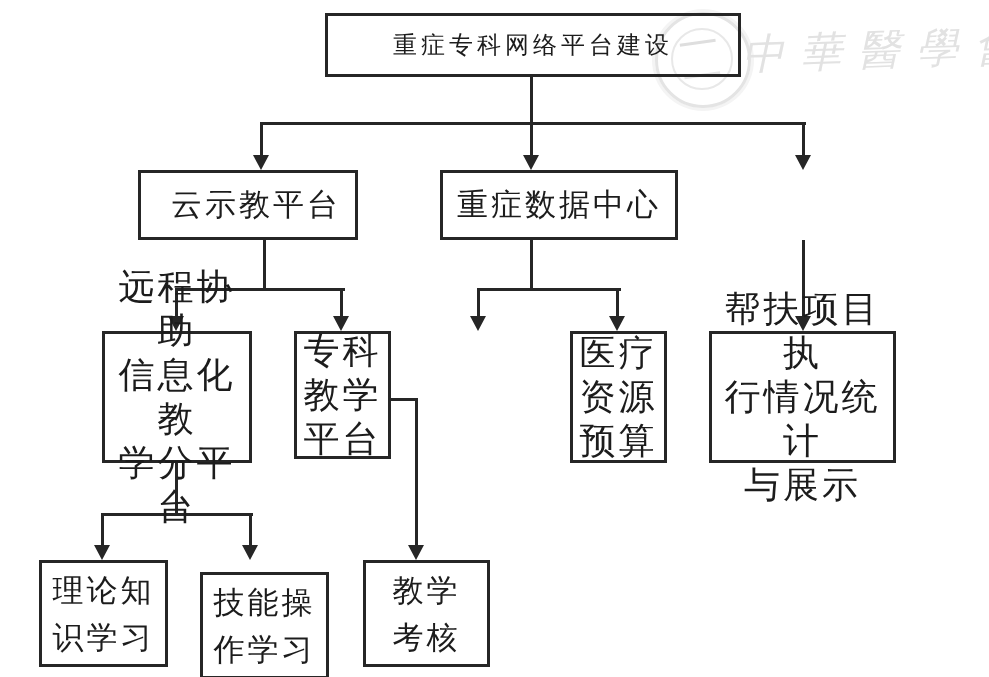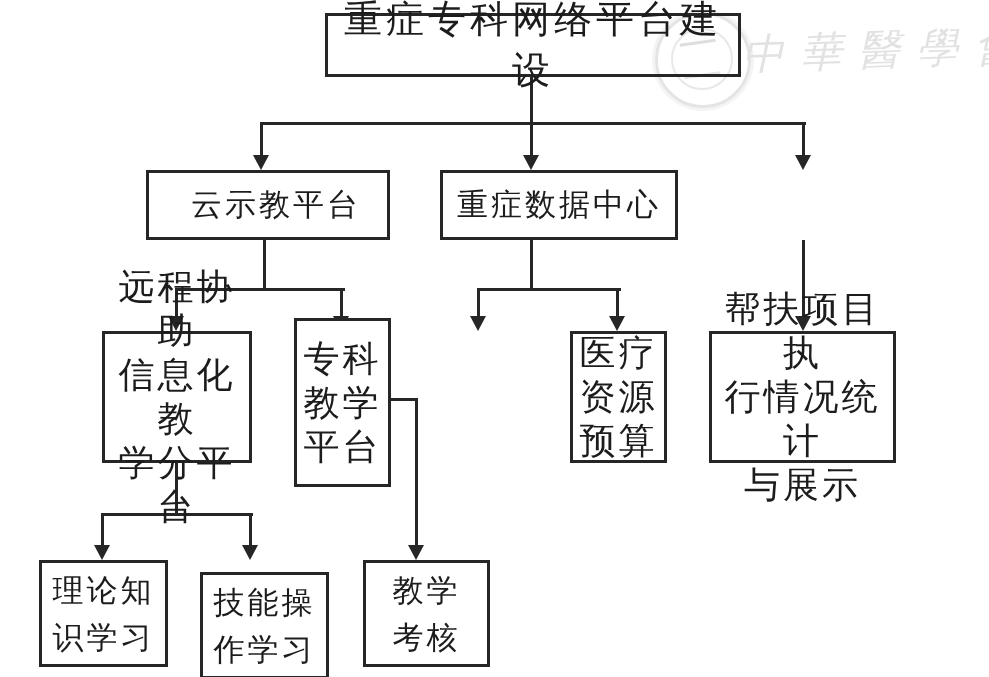--- a/index.html
+++ b/index.html
@@ -5,21 +5,21 @@
   html,body{margin:0;padding:0;background:#ffffff;}
   .canvas{
     position:relative;width:989px;height:677px;background:#ffffff;overflow:hidden;
     font-family:"DejaVu Serif","Liberation Serif",serif;color:#1c1c1c;
   }
   .node{
     position:absolute;box-sizing:border-box;border:3px solid #262626;background:#ffffff;
     display:flex;align-items:center;justify-content:center;text-align:center;
     white-space:pre-line;z-index:3;font-size:31px;letter-spacing:3px;
   }
-  .lvl1{font-size:38px;letter-spacing:4px;background:transparent;}
+  .lvl1{font-size:24px;letter-spacing:4px;background:transparent;}
   .lvl2{font-size:31px;}
   .lvl3{line-height:44px;font-size:36px;}
   .lvl4{line-height:47px;font-size:31px;}
   .ln{position:absolute;background:#262626;z-index:2;}
   .arrow{
     position:absolute;width:0;height:0;z-index:2;
     border-left:8px solid transparent;border-right:8px solid transparent;
     border-top:15px solid #262626;
   }
   .seal{
@@ -46,27 +46,27 @@
 <div class="canvas">
 
   <div class="seal">
     <div class="seal-inner"></div>
     <div class="seal-core"></div>
   </div>
   <div class="wm-text">中華醫學會</div>
 
   <div class="node lvl1" style="left:325px;top:13px;width:416px;height:64px;">重症专科网络平台建设</div>
 
-  <div class="node lvl2" style="left:146px;top:170px;width:244px;height:70px;padding-left:16px;">云示教平台</div>
+  <div class="node lvl2" style="left:138px;top:170px;width:220px;height:70px;padding-left:16px;">云示教平台</div>
   <div class="node lvl2" style="left:412px;top:170px;width:238px;height:70px;margin-left:28px;">重症数据中心</div>
 
   <div class="node lvl3" style="left:102px;top:331px;width:150px;height:132px;">远程协助
 信息化教
 学分平台</div>
-  <div class="node lvl3" style="left:294px;top:318px;width:97px;height:169px;">专科
+  <div class="node lvl3" style="left:294px;top:331px;width:97px;height:128px;">专科
 教学
 平台</div>
   <div class="node lvl3" style="left:709px;top:331px;width:187px;height:132px;">帮扶项目执
 行情况统计
 与展示</div>
   <div class="node lvl3" style="left:570px;top:331px;width:97px;height:132px;">医疗
 资源
 预算</div>
 
   <div class="node lvl4" style="left:39px;top:560px;width:129px;height:107px;">理论知

